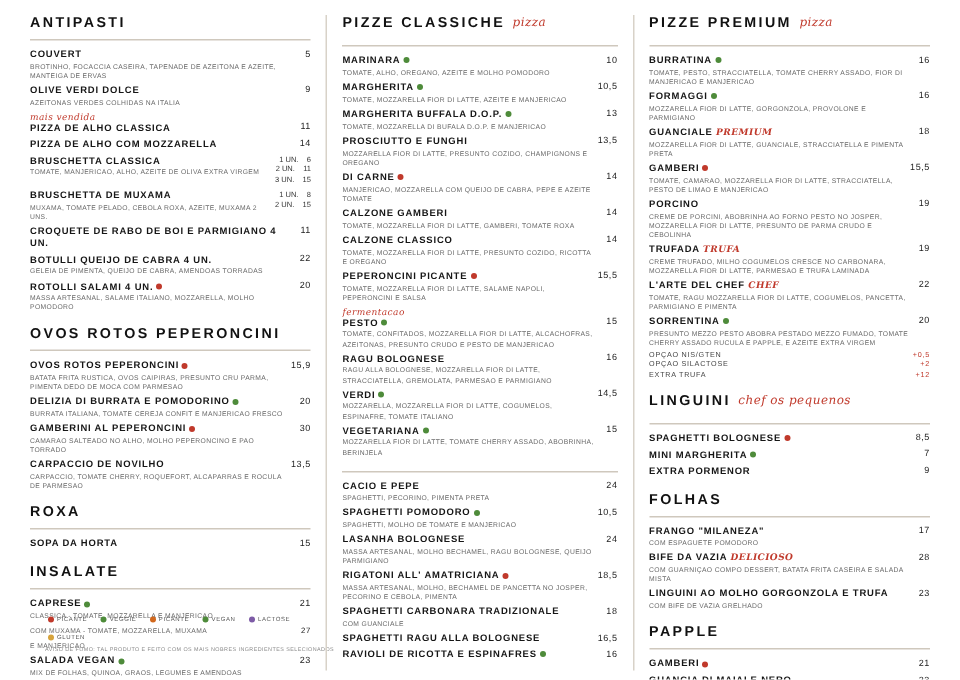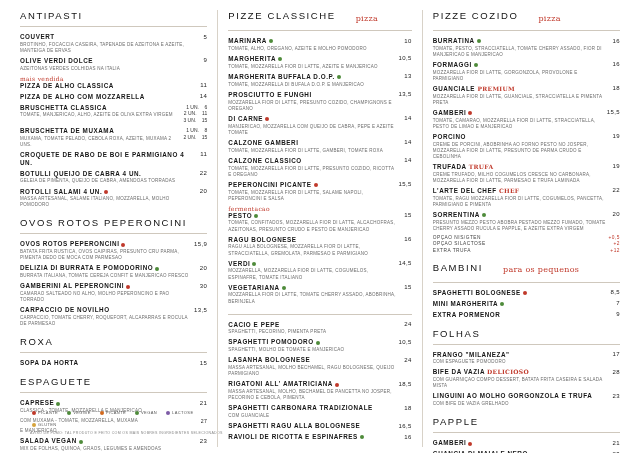--- a/index.html
+++ b/index.html
@@ -23,21 +23,21 @@
     padding:0 10px;
     position:relative;
   }
   .col.c1{width:214px;}
   .col.c2{width:212px;border-left:1px solid #d8d2c8;border-right:1px solid #d8d2c8;}
   .col.c3{width:214px;}
 
   .sect-title{
     font-size:9.5px;
     letter-spacing:1.6px;
-    font-weight:400;
+    font-weight:700;
     margin:0 0 5px 0;
     color:#111;
   }
   .sect{margin-bottom:9px;}
   .rule{height:1px;background:#cfc8bd;margin:4px 0 6px 0;}
 
   .item{
     display:flex;
     align-items:flex-start;
     justify-content:space-between;
@@ -74,26 +74,27 @@
   .multi{
     font-size:5px;
     color:#333;
     text-align:right;
     line-height:1.35;
     white-space:pre;
   }
 
   .script{
     font-family:"DejaVu Serif",serif;
+    font-style:italic;
     color:#c0392b;
     font-size:8px;
     letter-spacing:0.3px;
   }
   .script.sm{font-size:6px;}
-  .title-row{display:flex;align-items:center;gap:20px;}
+  .title-row{display:flex;align-items:flex-start;gap:5px;}
 
   .dot{display:inline-block;width:4px;height:4px;border-radius:50%;vertical-align:middle;margin-left:2px;}
   .d-chili{background:#c0392b;}
   .d-veg{background:#4e8b3a;}
   .d-glu{background:#d6a33c;}
   .d-lac{background:#7d5ba6;}
   .d-pic{background:#d2691e;}
 
   .addons{margin-top:3px;}
   .addon{
@@ -244,21 +245,21 @@
       <div class="rule"></div>
       <div class="item">
         <div class="item-main">
           <div class="name">SOPA DA HORTA</div>
         </div>
         <div class="price">15</div>
       </div>
     </div>
 
     <div class="sect">
-      <div class="sect-title">ESPAGUETE</div>
+      <div class="sect-title">INSALATE</div>
       <div class="rule"></div>
 
       <div class="item">
         <div class="item-main">
           <div class="name"><span>CAPRESE</span><span class="dot d-veg"></span></div>
           <div class="desc">CLASSICA - TOMATE, MOZZARELLA E MANJERICAO</div>
         </div>
         <div class="price">21</div>
       </div>
 
@@ -480,21 +481,21 @@
         <div class="price">16</div>
       </div>
 
     </div>
   </div>
 
   <div class="col c3">
 
     <div class="sect">
       <div class="title-row">
-        <div class="sect-title">PIZZE COZIDO</div>
+        <div class="sect-title">PIZZE PREMIUM</div>
         <div class="script">pizza</div>
       </div>
       <div class="rule"></div>
 
       <div class="item">
         <div class="item-main">
           <div class="name"><span>BURRATINA</span><span class="dot d-veg"></span></div>
           <div class="desc">TOMATE, PESTO, STRACCIATELLA, TOMATE CHERRY ASSADO, FIOR DI MANJERICAO E MANJERICAO</div>
         </div>
         <div class="price">16</div>
@@ -567,22 +568,22 @@
         </div>
         <div class="addon">
           <span>EXTRA TRUFA</span>
           <span class="p">+12</span>
         </div>
       </div>
     </div>
 
     <div class="sect">
       <div class="title-row">
-        <div class="sect-title">BAMBINI</div>
-        <div class="script">para os pequenos</div>
+        <div class="sect-title">LINGUINI</div>
+        <div class="script">chef os pequenos</div>
       </div>
       <div class="rule"></div>
 
       <div class="item">
         <div class="item-main">
           <div class="name"><span>SPAGHETTI BOLOGNESE</span><span class="dot d-chili"></span></div>
         </div>
         <div class="price">8,5</div>
       </div>
       <div class="item">

